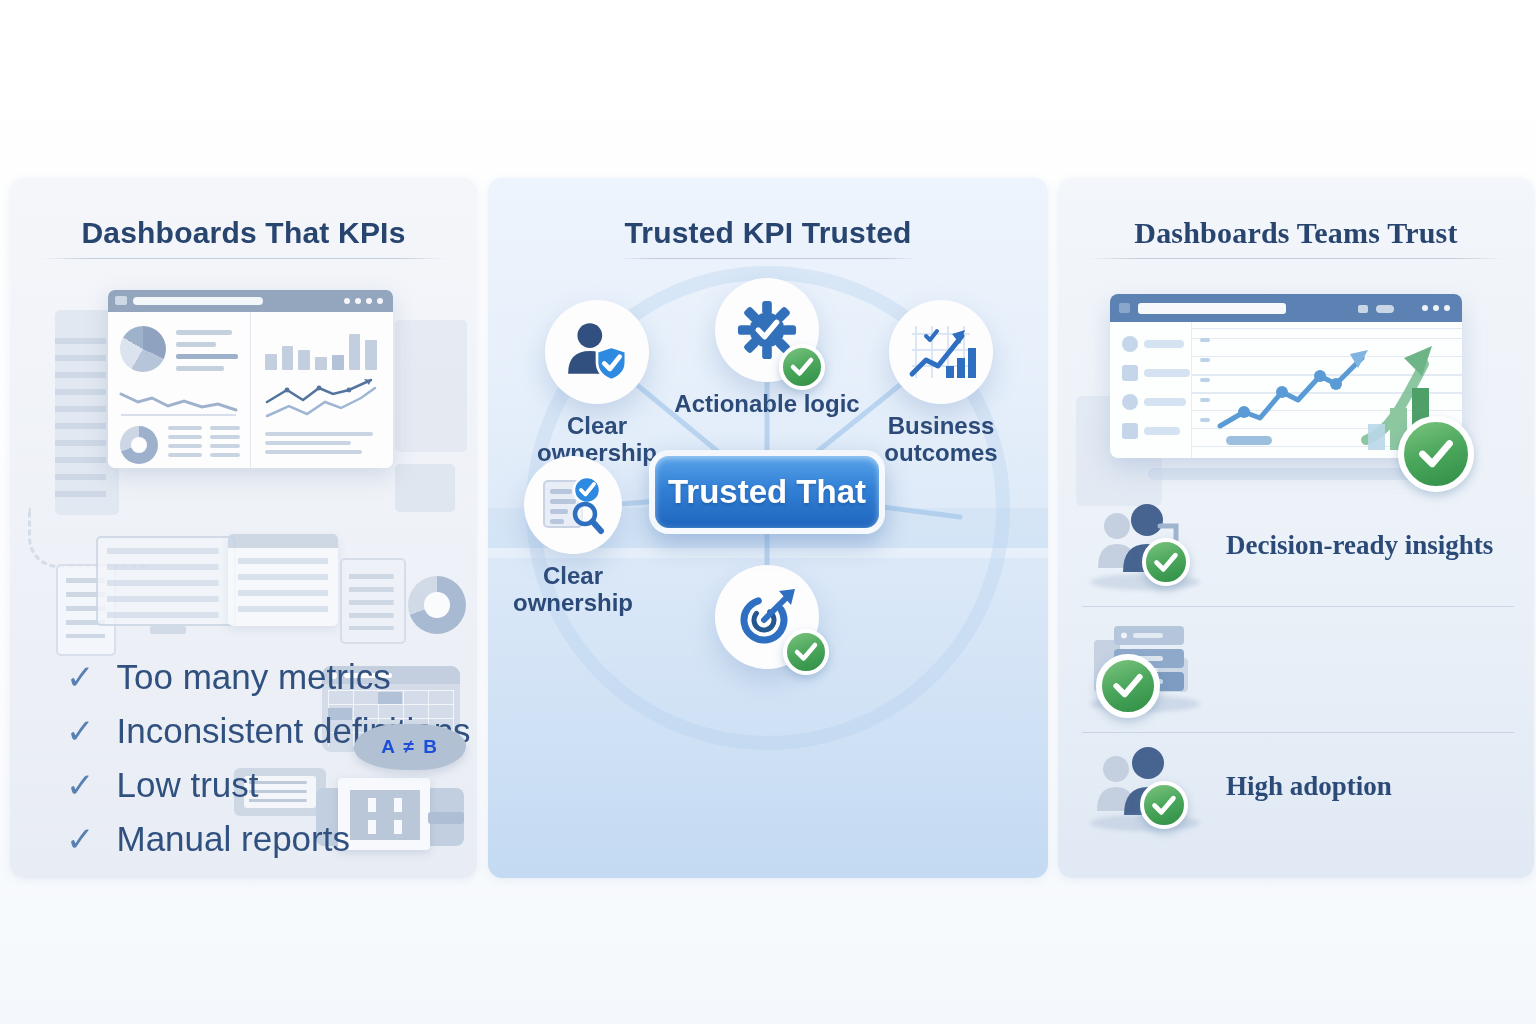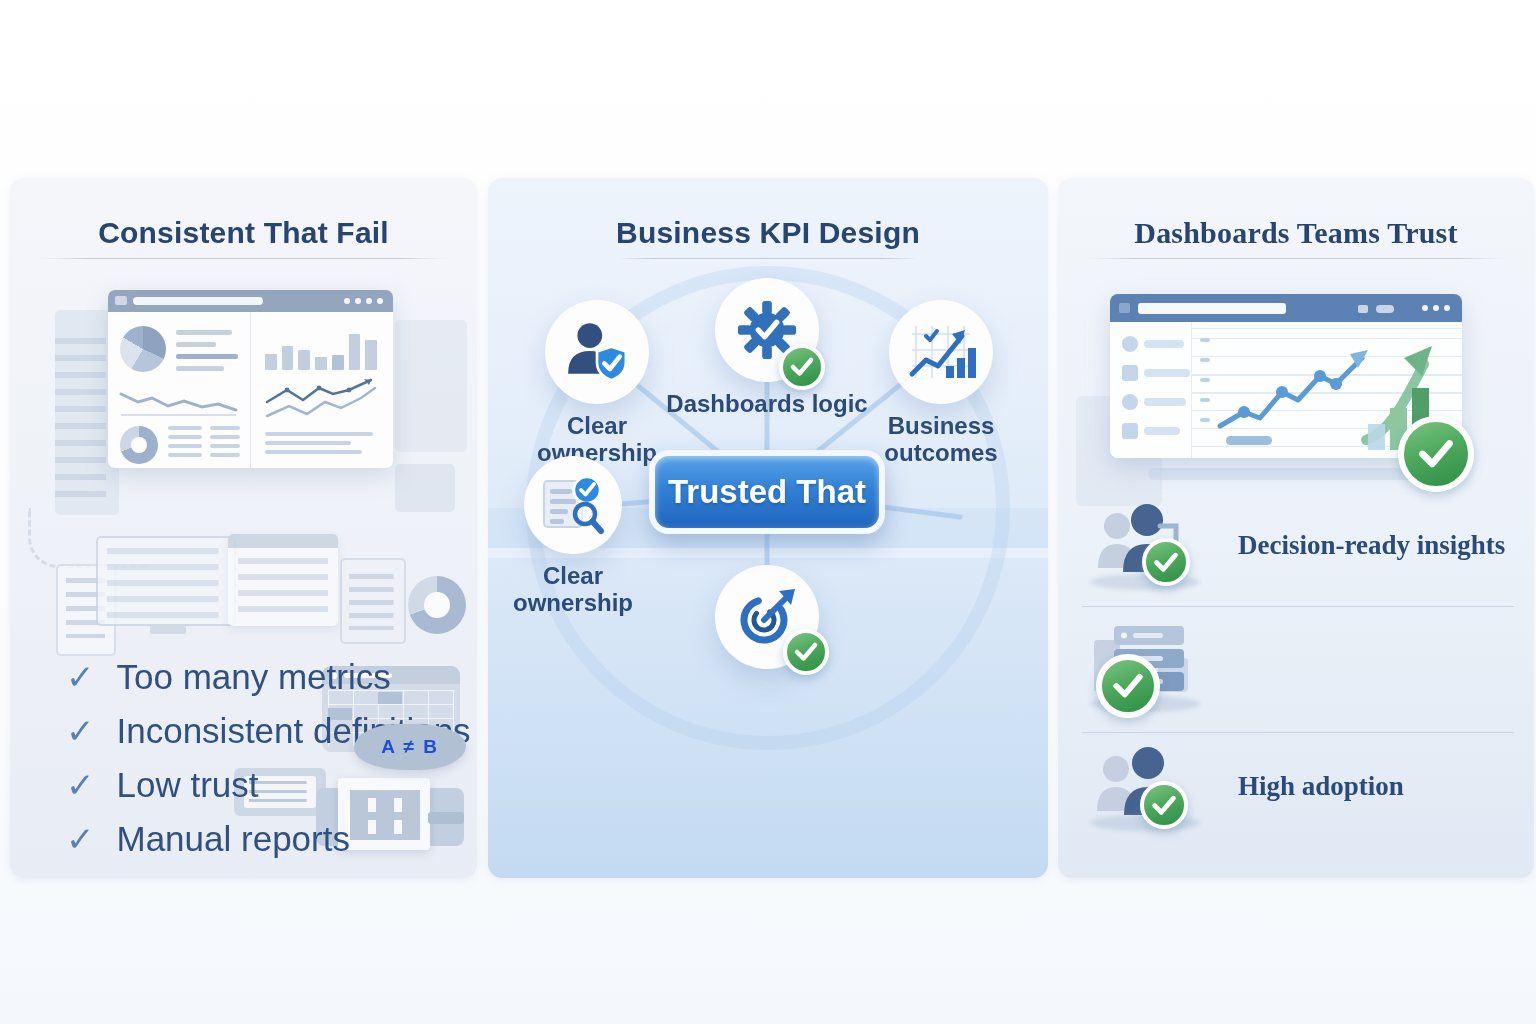--- a/index.html
+++ b/index.html
@@ -126,35 +126,35 @@
   .rsrow i { width:16px; height:16px; border-radius:50%; background:#c5d6ea; }
   .rsrow.sqr i { border-radius:3px; }
   .rsrow b { width:40px; height:8px; border-radius:4px; background:#d4e2f1; }
   .rmain { flex:1; position:relative;
       background-image:repeating-linear-gradient(180deg,rgba(205,217,233,.55) 0 1.5px,transparent 1.5px 18px);
       background-position:0 16px; }
   .rmonitor { position:absolute; left:18px; top:218px; width:86px; height:110px; background:#d9e2ee; opacity:.55; border-radius:6px; }
   .rreflect { position:absolute; left:90px; top:290px; width:276px; height:12px; background:#cfdcec; opacity:.6; border-radius:6px; }
   .rcheck-big { left:340px; top:238px; width:76px; height:76px; border-width:6px; z-index:5; }
   .rsep { position:absolute; left:24px; right:20px; height:1px; background:rgba(165,182,208,.45); }
-  .rrow { position:absolute; left:36px; right:16px; height:110px; display:flex; align-items:center; gap:40px; }
+  .rrow { position:absolute; left:36px; right:16px; height:110px; display:flex; align-items:center; gap:28px; }
   .rrow-label { font-size:27px; font-weight:600; color:#2b4a78; white-space:nowrap; }
   .icon-wrap { position:relative; width:104px; height:86px; flex:none; }
   .icon-shadow { position:absolute; left:-4px; bottom:-2px; width:110px; height:16px; background:rgba(150,170,200,.3);
                  border-radius:50%; filter:blur(2px); }
 
   svg { overflow:visible; }
 </style>
 </head>
 <body>
 
 <div class="canvas">
 
   <section class="panel panel-left">
-    <h2 class="panel-title">Consistent That Fail</h2>
+    <h2 class="panel-title">Dashboards That KPIs</h2>
     <div class="title-sep sep-wide"></div>
 
     <div>
       <div class="l-shape bgwin-left"></div>
       <div class="l-shape bgwin-right"></div>
       <div class="l-shape bgwin-right2"></div>
 
       <div class="mainwin">
         <div class="mwbar">
           <span class="sq"></span>
@@ -264,21 +264,21 @@
         <div class="inner"></div>
       </div>
     <div class="printer">
       <div class="back"></div>
         <div class="front"></div>
         <div class="tray"></div>
     </div>
   </section>
 
   <section class="panel panel-middle">
-    <h2 class="panel-title">Business KPI Design</h2>
+    <h2 class="panel-title">Trusted KPI Trusted</h2>
     <div class="title-sep sep-mid"></div>
 
     <svg class="spokes" width="560" height="700" viewBox="0 0 560 700">
       <rect x="0" y="330" width="560" height="40" fill="rgba(190,215,240,.28)"></rect>
       <rect x="0" y="370" width="560" height="10" fill="rgba(255,255,255,.35)"></rect>
       <circle cx="280" cy="330" r="235" fill="none" stroke="rgba(175,205,235,.30)" stroke-width="14"></circle>
       <g stroke="rgba(150,192,232,.55)" stroke-width="5" stroke-linecap="round">
         <line x1="279" y1="314" x2="109" y2="174"></line>
         <line x1="279" y1="314" x2="279" y2="152"></line>
         <line x1="279" y1="314" x2="453" y2="174"></line>
@@ -315,21 +315,21 @@
             <circle cx="32" cy="32" r="18"></circle>
           </g>
           <polyline points="23,32 29.5,39 42,24" fill="none" stroke="#ffffff" stroke-width="5.5" stroke-linecap="round" stroke-linejoin="round"></polyline>
         </svg>
         <div class="gbadge" style="right:-6px;bottom:-8px;width:46px;height:46px">
           <svg width="24" height="20" viewBox="0 0 24 20">
               <polyline points="3,10 9.5,16.5 21,3" fill="none" stroke="#ffffff" stroke-width="4.5" stroke-linecap="round" stroke-linejoin="round"></polyline>
             </svg>
         </div>
       </div>
-      <div class="node-label" style="width:230px">Dashboards logic</div>
+      <div class="node-label" style="width:230px">Actionable logic</div>
     </div>
 
     <div class="node" style="left:453px;top:122px">
       <div class="node-circle">
         <svg width="66" height="60" viewBox="0 0 66 60">
           <g stroke="#cfdff1" stroke-width="1.5">
             <line x1="8" y1="4" x2="8" y2="56"></line>
               <line x1="24" y1="4" x2="24" y2="56"></line>
               <line x1="40" y1="4" x2="40" y2="56"></line>
               <line x1="56" y1="4" x2="56" y2="56"></line>

